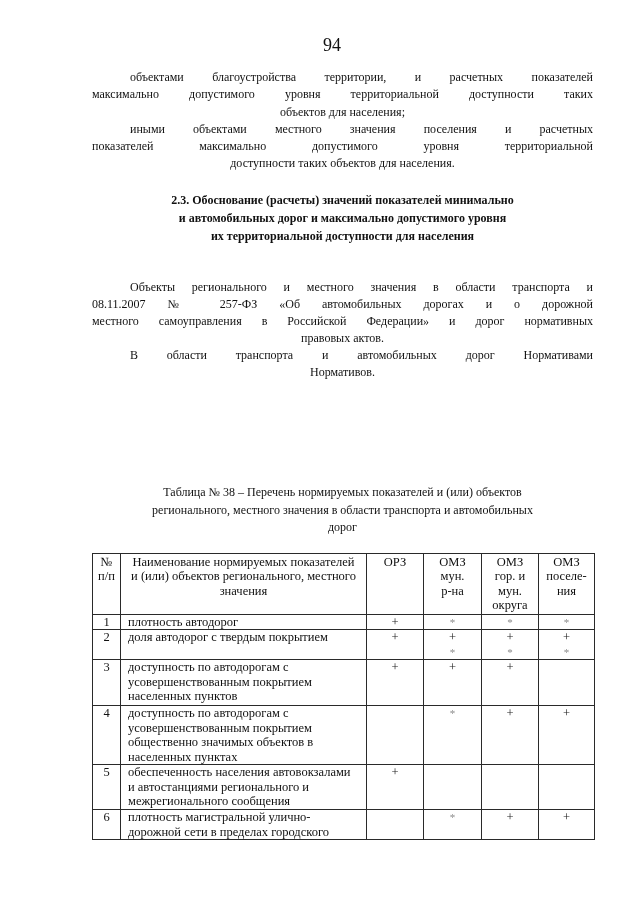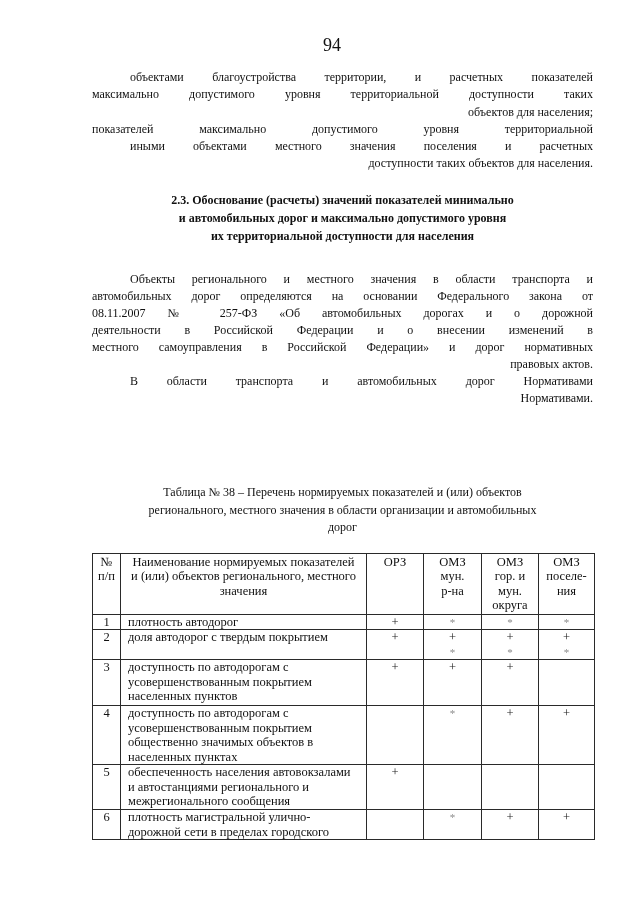--- a/index.html
+++ b/index.html
@@ -7,24 +7,24 @@
       width: 640px; height: 905px; position: relative; overflow: hidden;
       background: #ffffff; color: #111111;
       font-family: "Liberation Serif", "DejaVu Serif", serif;
     }
     .page-number {
       position: absolute; left: 92px; width: 480px; top: 37px;
       text-align: center; font-size: 18px; line-height: 17px;
     }
     .block { position: absolute; left: 92px; width: 501px; font-size: 12px; }
     .intro { top: 69px; line-height: 17.3px; }
-    .para  { top: 271px; line-height: 17px; }
+    .para  { top: 279px; line-height: 17px; }
     .ln { display: block; white-space: nowrap; }
     .jl { text-align: justify; text-align-last: justify; white-space: normal; }
-    .ll { text-align: right; }
+    .ll { text-align: center; }
     .ind { padding-left: 38px; }
     .heading {
       top: 191px; line-height: 18px; font-weight: bold; text-align: center;
     }
     .heading .ln, .caption .ln { text-align: center; }
     .caption { top: 484px; line-height: 17.5px; text-align: center; }
 
     table.norms {
       position: absolute; left: 92px; top: 553px; width: 502px;
       border-collapse: collapse; table-layout: fixed;
@@ -55,50 +55,48 @@
 
 <div class="page-number">94</div>
 
 <div class="block intro">
   <div>
     <span class="ln jl ind">объектами благоустройства территории, и расчетных показателей</span>
     <span class="ln jl">максимально допустимого уровня территориальной доступности таких</span>
     <span class="ln ll">объектов для населения;</span>
   </div>
   <div>
+    <span class="ln jl ind">иными объектами местного значения поселения и расчетных</span>
     <span class="ln jl">показателей максимально допустимого уровня территориальной</span>
-    <span class="ln jl ind">иными объектами местного значения поселения и расчетных</span>
     <span class="ln ll">доступности таких объектов для населения.</span>
   </div>
 </div>
 
 <div class="block heading">
   <span class="ln">2.3. Обоснование (расчеты) значений показателей минимально</span>
   <span class="ln">и автомобильных дорог и максимально допустимого уровня</span>
   <span class="ln">их территориальной доступности для населения</span>
 </div>
 
 <div class="block para">
   <div>
     <span class="ln jl ind">Объекты регионального и местного значения в области транспорта и</span>
-    <span class="ln jl">автомобильных дорог определяются на основании Федерального закона от</span>
     <span class="ln jl">08.11.2007 № 257-ФЗ «Об автомобильных дорогах и о дорожной</span>
-    <span class="ln jl">деятельности в Российской Федерации и о внесении изменений в</span>
     <span class="ln jl">местного самоуправления в Российской Федерации» и дорог нормативных</span>
     <span class="ln ll">правовых актов.</span>
   </div>
   <div>
     <span class="ln jl ind">В области транспорта и автомобильных дорог Нормативами</span>
-    <span class="ln ll">Нормативами.</span>
+    <span class="ln ll">Нормативов.</span>
   </div>
 </div>
 
 <div class="block caption">
   <span class="ln">Таблица № 38 – Перечень нормируемых показателей и (или) объектов</span>
-  <span class="ln">регионального, местного значения в области организации и автомобильных</span>
+  <span class="ln">регионального, местного значения в области транспорта и автомобильных</span>
   <span class="ln">дорог</span>
 </div>
 
 <table class="norms">
   <colgroup>
     <col style="width:28px">
       <col style="width:246px">
       <col style="width:57px">
     <col style="width:58px">
       <col style="width:57px">

